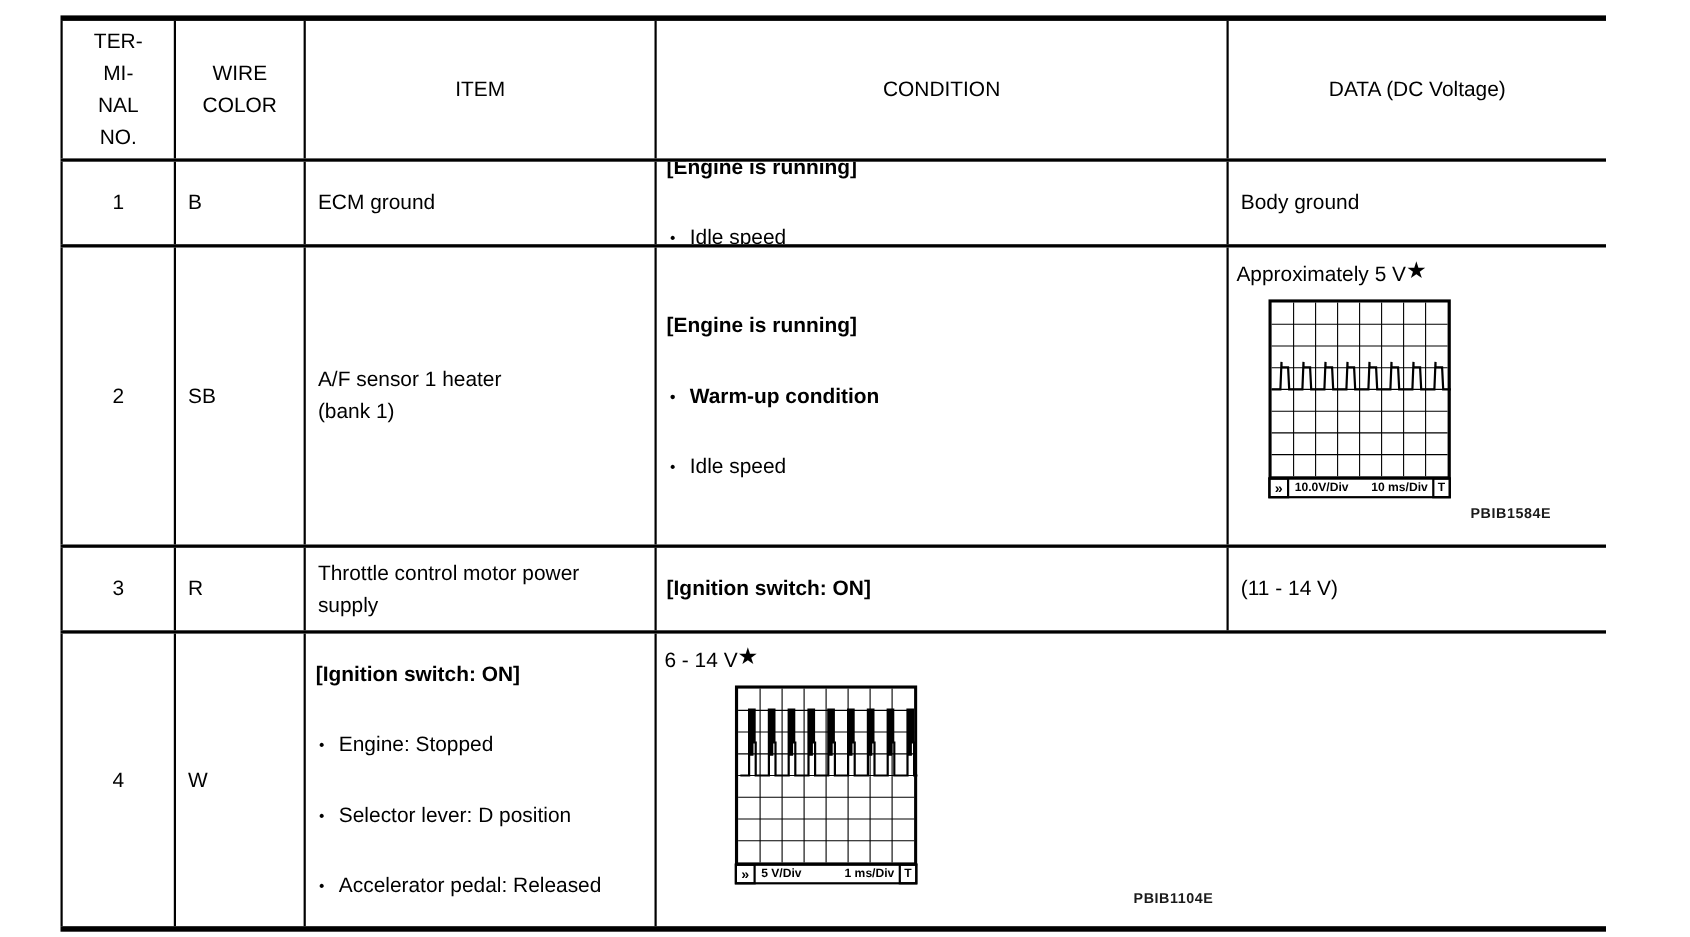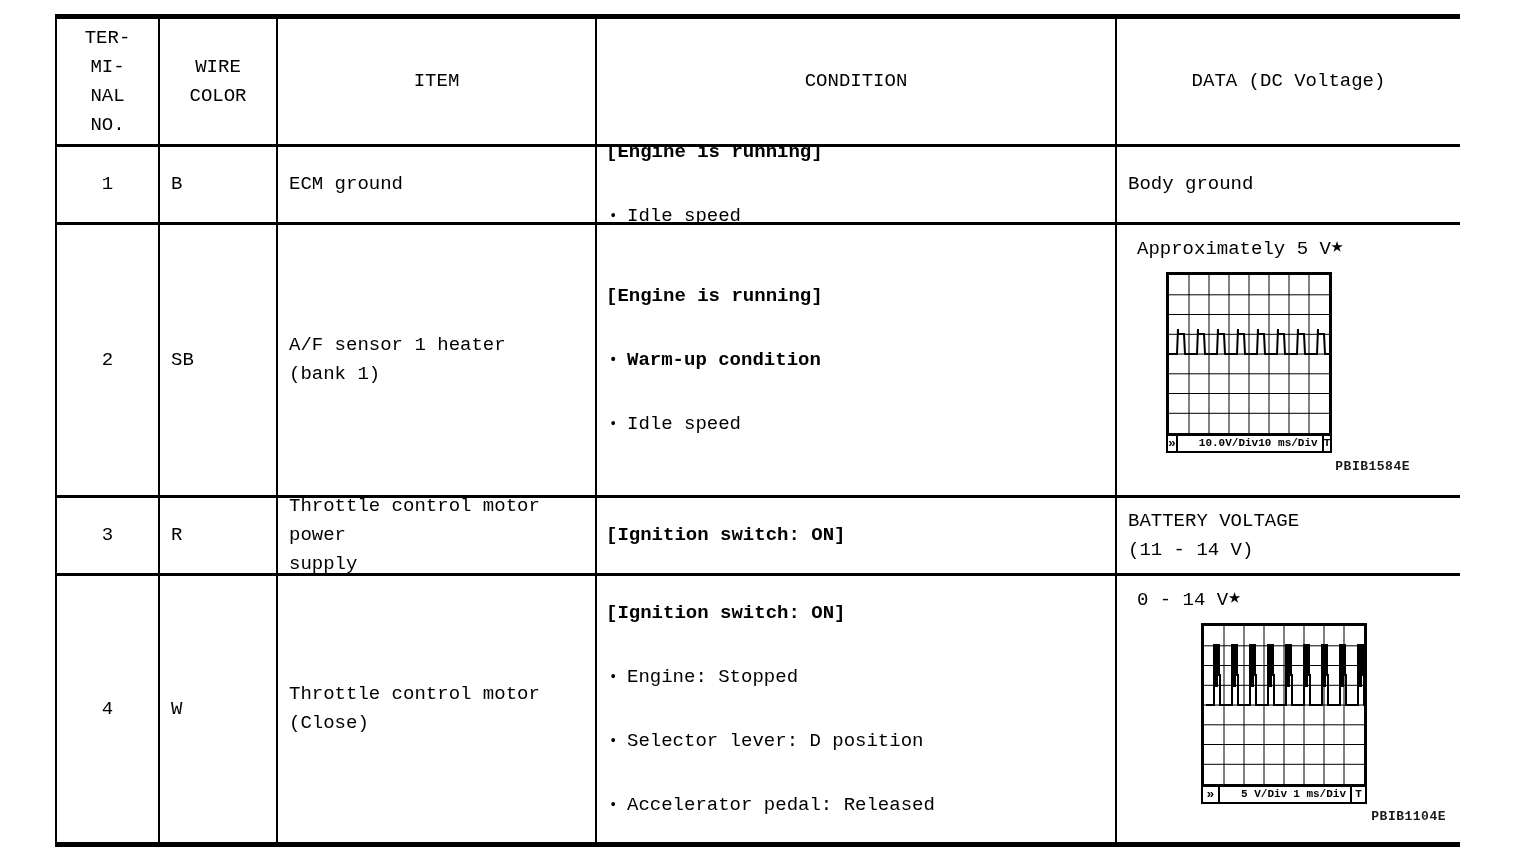--- a/index.html
+++ b/index.html
@@ -1,20 +1,20 @@
 <!DOCTYPE html>
 <html><head>
 <meta charset="utf-8">
 <style>
   * { box-sizing: border-box; margin: 0; padding: 0; }
   html,body { background:#fff; }
   .page {
     position: relative; width: 1536px; height: 852px;
     background: #fff; color: #000;
-    font-family: Liberation Mono, monospace;
+    font-family: Liberation Sans, sans-serif;
     font-size: 19px; line-height: 29px;
     overflow: hidden;
   }
   .tbl {
     position: absolute; left: 55px; top: 14px; width: 1405px;
     border-top: 5px solid #000; border-bottom: 5px solid #000;
   }
   .row {
     display: grid;
     grid-template-columns: 105px 118px 319px 520px 343px;
@@ -30,21 +30,21 @@
   .h-r4   { height: 266px; }
   .cc { display:flex; flex-direction:column; align-items:center; justify-content:center; text-align:center; }
   .vm { display:flex; flex-direction:column; justify-content:center; }
   .pl10 { padding-left: 11px; }
   .pl8  { padding-left: 9px; gap: 35px; }
   .wire-head { max-width: 80px; text-align: center; }
   .cond-header { font-weight: bold; }
   .bullet-line { display: flex; }
   .bullet { width: 21px; flex: 0 0 21px; font-size: 14px; line-height: 29px; text-align: left; padding-left: 3px; }
   .bold { font-weight: bold; }
-  .data-top { padding: 7px 0 0 20px; }
+  .data-top { padding: 7px 0 0 7px; }
   .star { font-size: 21px; vertical-align: 2px; }
   .scope { width: 166px; }
   .scope-m1 { margin: 8px 0 0 29px; }
   .scope-m2 { margin: 8px 0 0 64px; }
   .scope-grid { display:block; }
   .scope-bar {
     width: 166px; height: 19px; border: 2px solid #000;
     margin-top: -2px;
     display: flex; align-items: center;
     font-size: 11px; font-weight: bold; line-height: 15px;
@@ -54,21 +54,21 @@
     margin: -2px 0 -2px -2px;
     display: flex; align-items: center; justify-content: center;
     font-size: 13px;
   }
   .t-box {
     border: 2px solid #000; height: 19px; width: 17px;
     margin: -2px -2px -2px 4px;
     display: flex; align-items: center; justify-content: center;
     font-size: 11px;
   }
-  .vdiv { margin-left: 21px; white-space: nowrap; }
+  .vdiv { margin-left: 5px; white-space: nowrap; }
   .tdiv { margin-left: auto; white-space: nowrap; }
   .cap {
     position: absolute; font-size: 13px; line-height: 14px;
     letter-spacing: 0.5px; font-weight: bold; color: #1a1a1a;
   }
   .cap-r2 { top: 235px; right: 50px; }
   .cap-r4 { top: 234px; right: 14px; }
 </style>
 </head>
 <body>
@@ -185,54 +185,49 @@
         <span>R</span>
       </div>
       <div class="cell h-s vm pl10">
         <span>Throttle control motor power</span>
         <span>supply</span>
       </div>
       <div class="cell h-s vm pl8">
         <div class="cond-header">[Ignition switch: ON]</div>
       </div>
       <div class="cell h-s vm pl10">
-        <span>BATTERY VOLTAGE</span>
         <span>(11 - 14 V)</span>
       </div>
     </div>
 
     <div class="row">
       <div class="cell h-r4 cc">
         <span>4</span>
       </div>
       <div class="cell h-r4 vm pl10">
         <span>W</span>
       </div>
-      <div class="cell h-r4 vm pl10">
-        <span>Throttle control motor</span>
-        <span>(Close)</span>
-      </div>
       <div class="cell h-r4 vm pl8">
         <div class="cond-header">[Ignition switch: ON]</div>
         <div class="bullet-line">
           <span class="bullet">•</span>
           <span>Engine: Stopped</span>
         </div>
         <div class="bullet-line">
           <span class="bullet">•</span>
           <span>Selector lever: D position</span>
         </div>
         <div class="bullet-line">
           <span class="bullet">•</span>
           <span>Accelerator pedal: Released</span>
         </div>
       </div>
       <div class="cell h-r4 data-top">
         <div>
-          <span>0 - 14 V</span><span class="star">★</span>
+          <span>6 - 14 V</span><span class="star">★</span>
         </div>
         <div class="scope scope-m2">
           <svg class="scope-grid" width="166" height="164" viewBox="0 0 166 164">
             <rect x="1.5" y="1.5" width="163" height="161" fill="none" stroke="#000" stroke-width="3"></rect>
             <g stroke="#000" stroke-width="1">
               <line x1="23" y1="3" x2="23" y2="161"></line>
                 <line x1="43" y1="3" x2="43" y2="161"></line>
               <line x1="63" y1="3" x2="63" y2="161"></line>
                 <line x1="83" y1="3" x2="83" y2="161"></line>
               <line x1="103" y1="3" x2="103" y2="161"></line>

